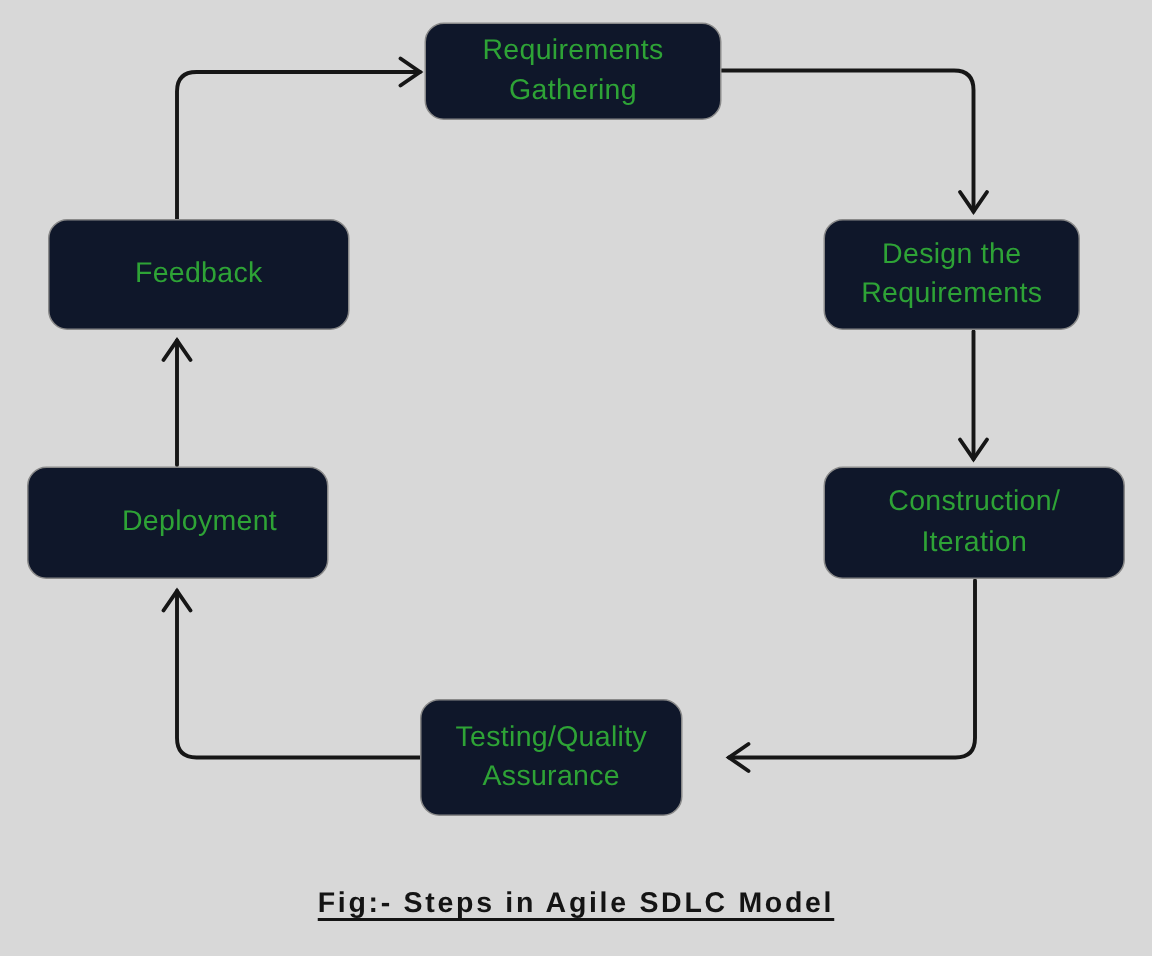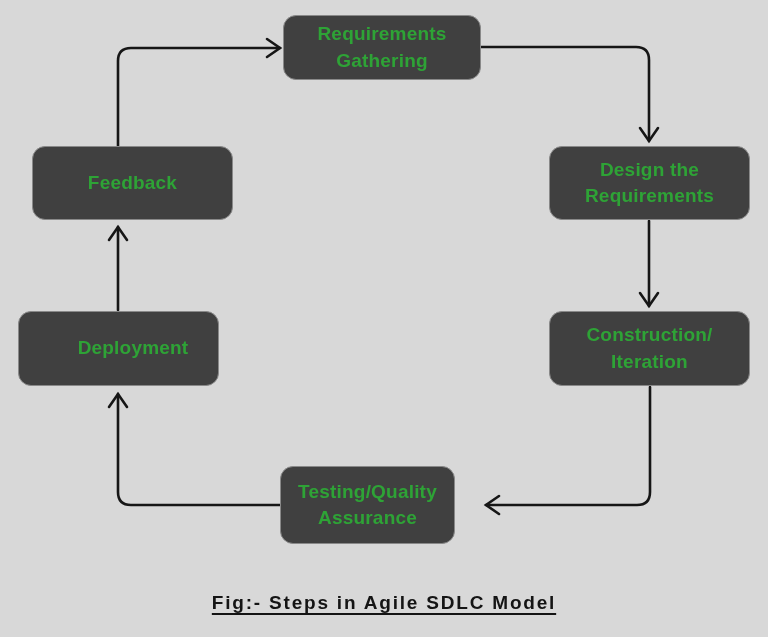--- a/index.html
+++ b/index.html
@@ -21,35 +21,35 @@
     top: 0;
     width: 768px;
     height: 637px;
     pointer-events: none;
   }
   .node {
     position: absolute;
     display: flex;
     align-items: center;
     justify-content: center;
-    background: #404040;
+    background: #0f172a;
     border: 1.6px solid #898989;
     border-radius: 13px;
     color: #2ea336;
     font-size: 19px;
-    font-weight: 700;
+    font-weight: 400;
     line-height: 1.38;
     text-align: center;
     white-space: pre-line;
     box-sizing: border-box;
     letter-spacing: 0.2px;
   }
   .node-requirements  { left: 283px; top: 15px;  width: 198px; height: 65px; }
   .node-feedback      { left: 18px;  top: 146px; width: 201px; height: 74px; margin-left: 14px; }
-  .node-design        { left: 549px; top: 146px; width: 201px; height: 74px; }
+  .node-design        { left: 549px; top: 146px; width: 171px; height: 74px; }
   .node-deployment    { left: 18px;  top: 311px; width: 201px; height: 75px; padding-left: 29px; }
   .node-construction  { left: 549px; top: 311px; width: 201px; height: 75px; }
   .node-testing       { left: 280px; top: 466px; width: 175px; height: 78px; }
   .caption-wrap {
     position: absolute;
     left: 0;
     top: 592px;
     width: 768px;
     text-align: center;
   }

